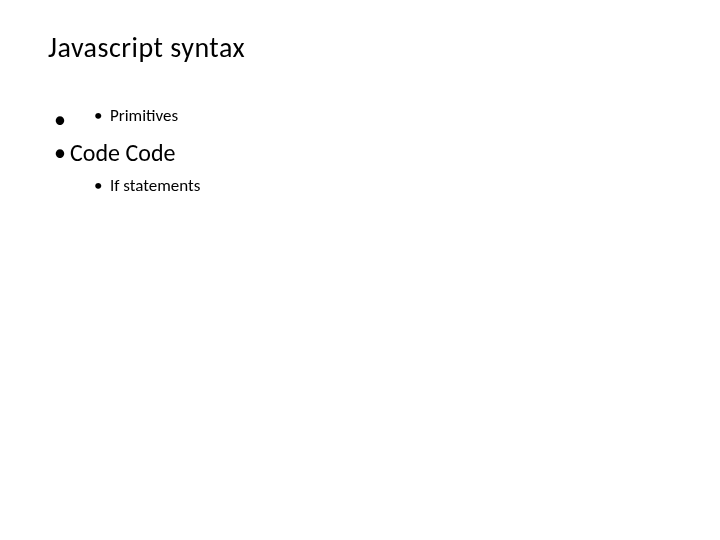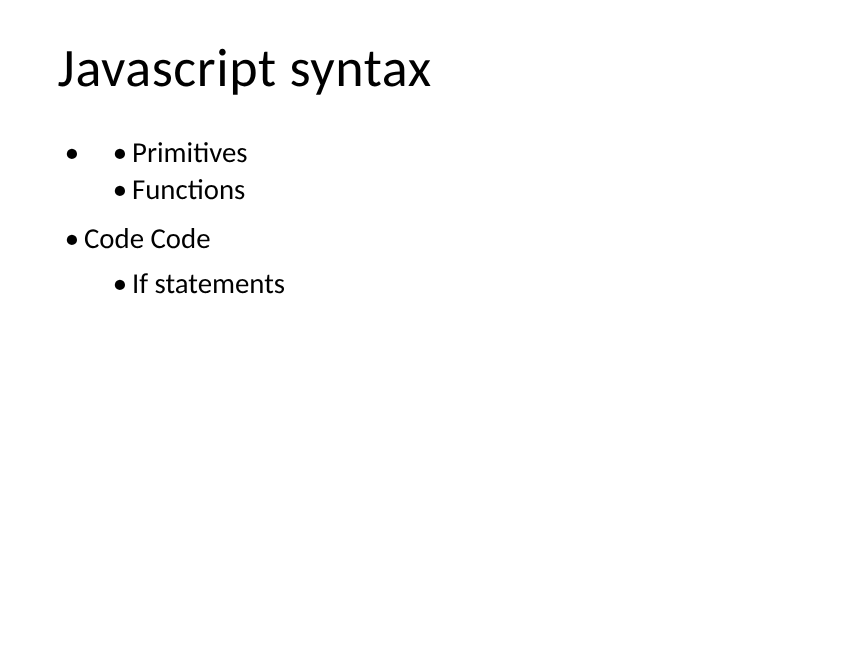--- a/index.html
+++ b/index.html
@@ -9,23 +9,23 @@
     }
     body {
       width: 720px;
       height: 540px;
       background: #fff;
       font-family: Calibri, "Segoe UI", Arial, sans-serif;
       color: #000;
       padding: 30px 40px 40px 48px;
     }
     .title {
-      font-size: 45px;
+      font-size: 28px;
       font-weight: 400;
-      margin-bottom: 28px;
+      margin-bottom: 40px;
       letter-spacing: 0.5px;
     }
     .outer-list {
       list-style: none;
       padding-left: 6px;
     }
     .outer-item {
       font-size: 24px;
       font-weight: 400;
       margin-bottom: 8px;
@@ -38,21 +38,21 @@
       left: 0;
       top: 0;
     }
     .inner-list {
       list-style: none;
       padding-left: 24px;
       margin-top: 8px;
       margin-bottom: 12px;
     }
     .inner-item {
-      font-size: 24px;
+      font-size: 17px;
       font-weight: 400;
       margin-bottom: 2px;
       position: relative;
       padding-left: 16px;
     }
     .inner-item::before {
       content: "•";
       position: absolute;
       left: 0;
       top: 0;
@@ -60,21 +60,20 @@
   </style>
 </head>
 <body>
 
 <h1 class="title">Javascript syntax</h1>
 
 <ul class="outer-list">
   <li class="outer-item">
     <ul class="inner-list">
       <li class="inner-item">Primitives</li>
-      <li class="inner-item">Functions</li>
     </ul>
   </li>
   <li class="outer-item">
     <span>Code Code</span>
     <ul class="inner-list">
       <li class="inner-item">If statements</li>
     </ul>
   </li>
 </ul>
 

